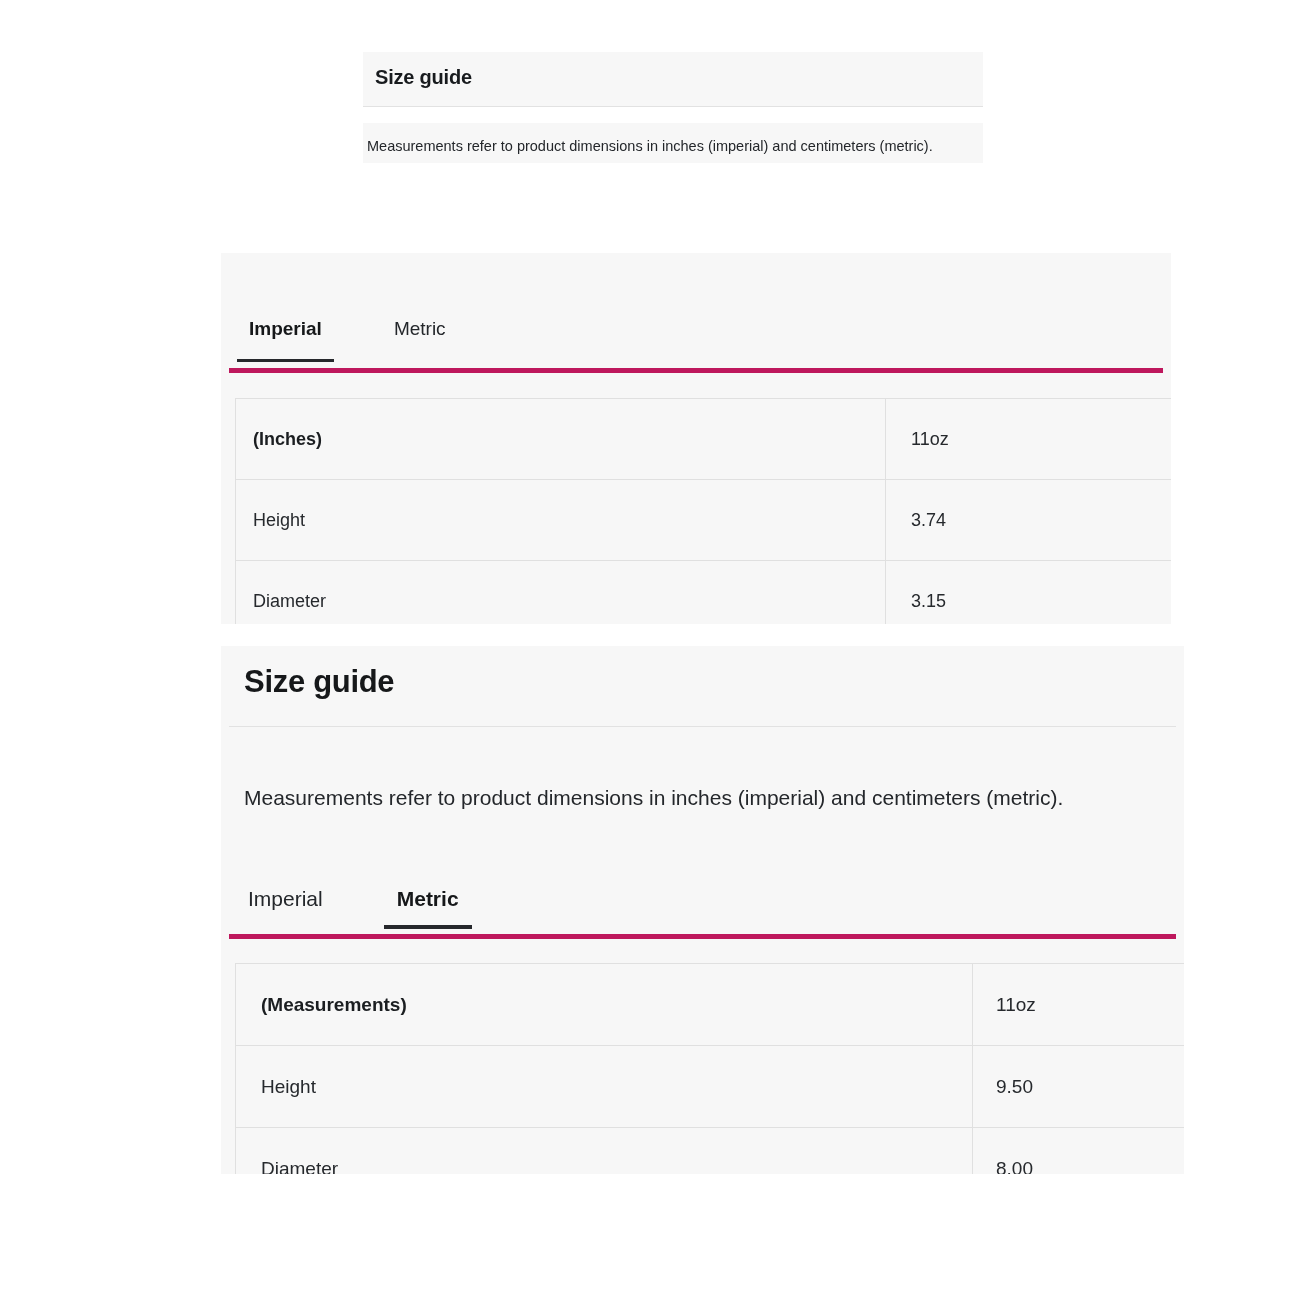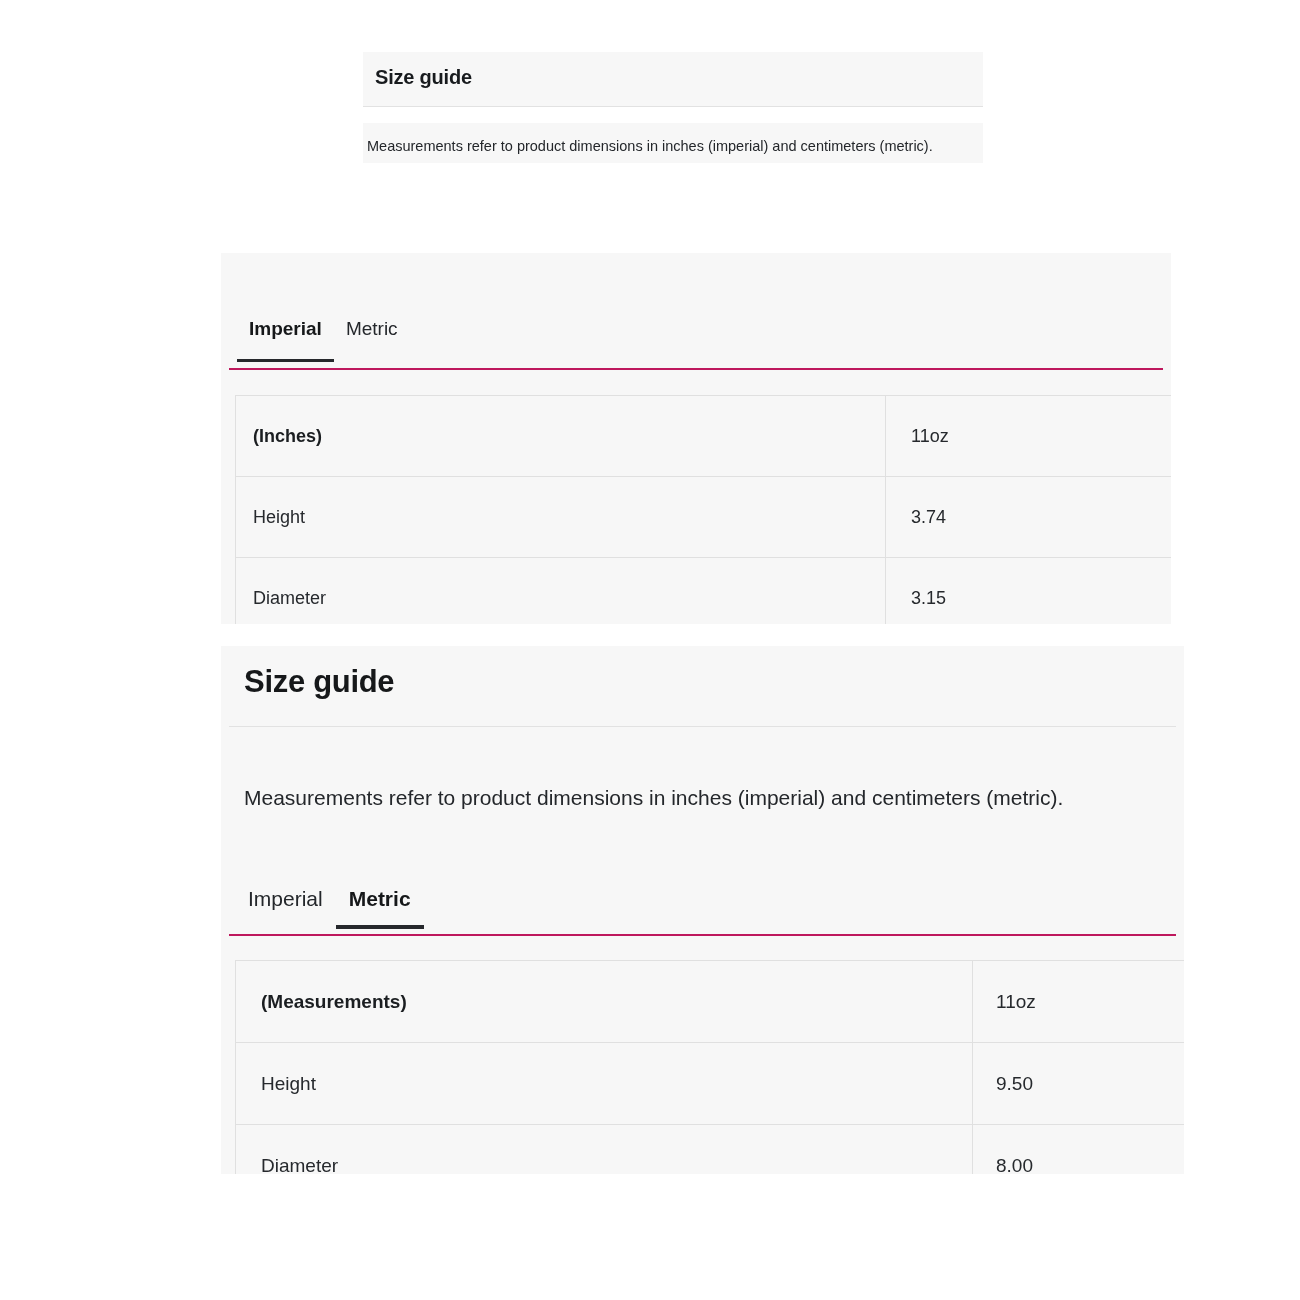--- a/index.html
+++ b/index.html
@@ -21,21 +21,21 @@
   .mini-title { font-size:20px; font-weight:700; letter-spacing:-0.2px; color:#181b1e; line-height:26px; }
   .mini-gap { height:9px; background:#ffffff; }
   .mini-desc {
     background:#f7f7f7; height:40px;
     padding:15px 0 0 4px;
     font-size:14.5px; line-height:16px; color:#24272b;
   }
 
   
   .panel { position:absolute; background:#f7f7f7; overflow:hidden; }
-  .tabs { display:flex; border-bottom:2px solid #be185d; }
+  .tabs { display:flex; border-bottom:5px solid #be185d;gap:48px; }
   .tab { position:relative; color:#24272b; cursor:pointer; white-space:nowrap; }
   .tab.active { font-weight:700; color:#16181a; }
   .tab.active::after {
     content:""; position:absolute; left:0; right:0; background:#26282c;
   }
   .size-table { border-collapse:collapse; table-layout:fixed; }
   .size-table td {
     border:1px solid #e0e0e0; background:#f7f7f7;
     vertical-align:middle; color:#26292d;
   }

